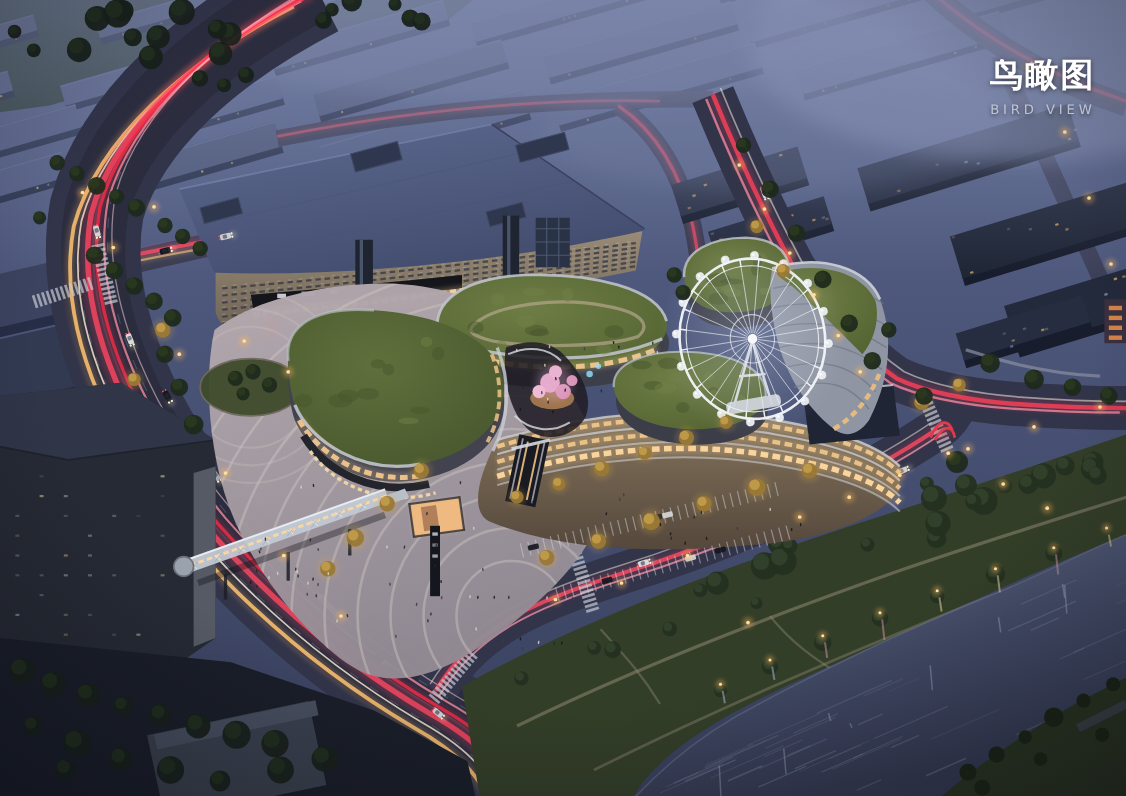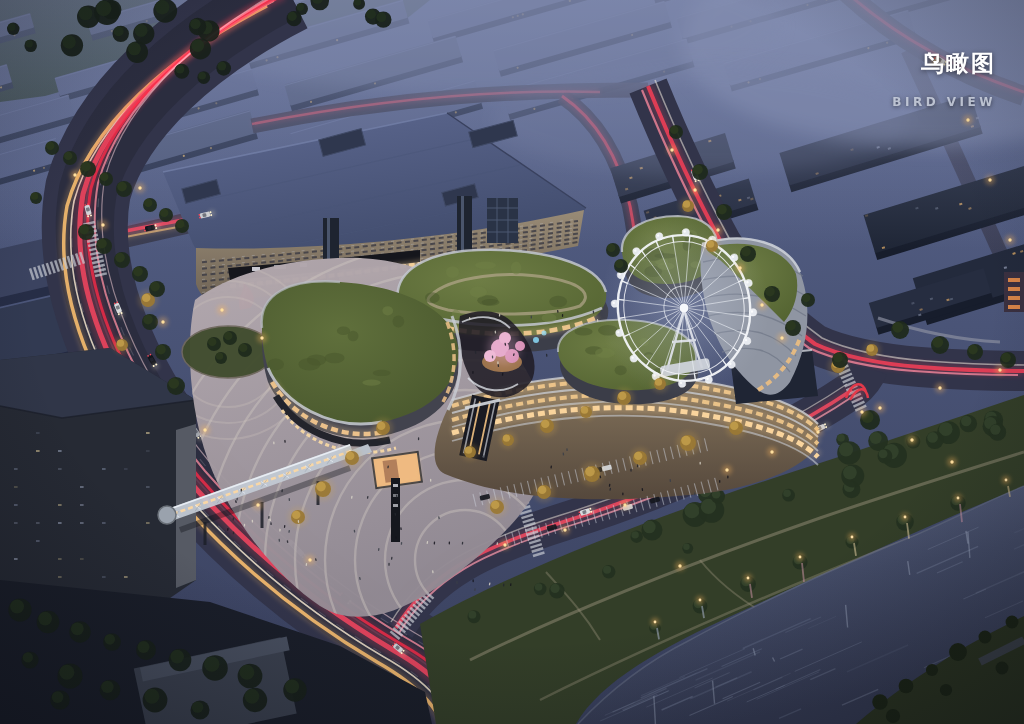--- a/index.html
+++ b/index.html
@@ -1,22 +1,22 @@
 <!DOCTYPE html>
 <html><head>
 <meta charset="utf-8">
 <style>
   html,body{margin:0;padding:0;background:#10131d;}
   #stage{position:relative;width:1024px;height:724px;overflow:hidden;background:#272c3e;
          font-family:"DejaVu Sans","Liberation Sans",sans-serif;}
   #scene{position:absolute;left:0;top:0;}
   .annotation{position:absolute;top:48px;right:28px;text-align:right;z-index:5;}
-  .annotation .cn{margin:0;font-size:23px;font-weight:bold;color:#ffffff;letter-spacing:2px;
+  .annotation .cn{margin:0;font-size:30px;font-weight:bold;color:#ffffff;letter-spacing:2px;
                   text-shadow:0 1px 5px rgba(0,0,0,.55);}
-  .annotation .en{margin:16px 0 0 0;font-size:12px;font-weight:bold;color:rgba(206,212,224,.85);
+  .annotation .en{margin:4px 0 0 0;font-size:12px;font-weight:normal;color:rgba(206,212,224,.85);
                   letter-spacing:3.5px;text-shadow:0 1px 4px rgba(0,0,0,.5);}
 </style>
 </head>
 <body>
 
 <div id="stage">
 <svg id="scene" width="1024" height="724" viewBox="0 0 1024 724">
 <defs>
   <linearGradient id="gSky" x1="0" y1="0" x2="0" y2="1">
     <stop offset="0" stop-color="#5c6890"></stop>

